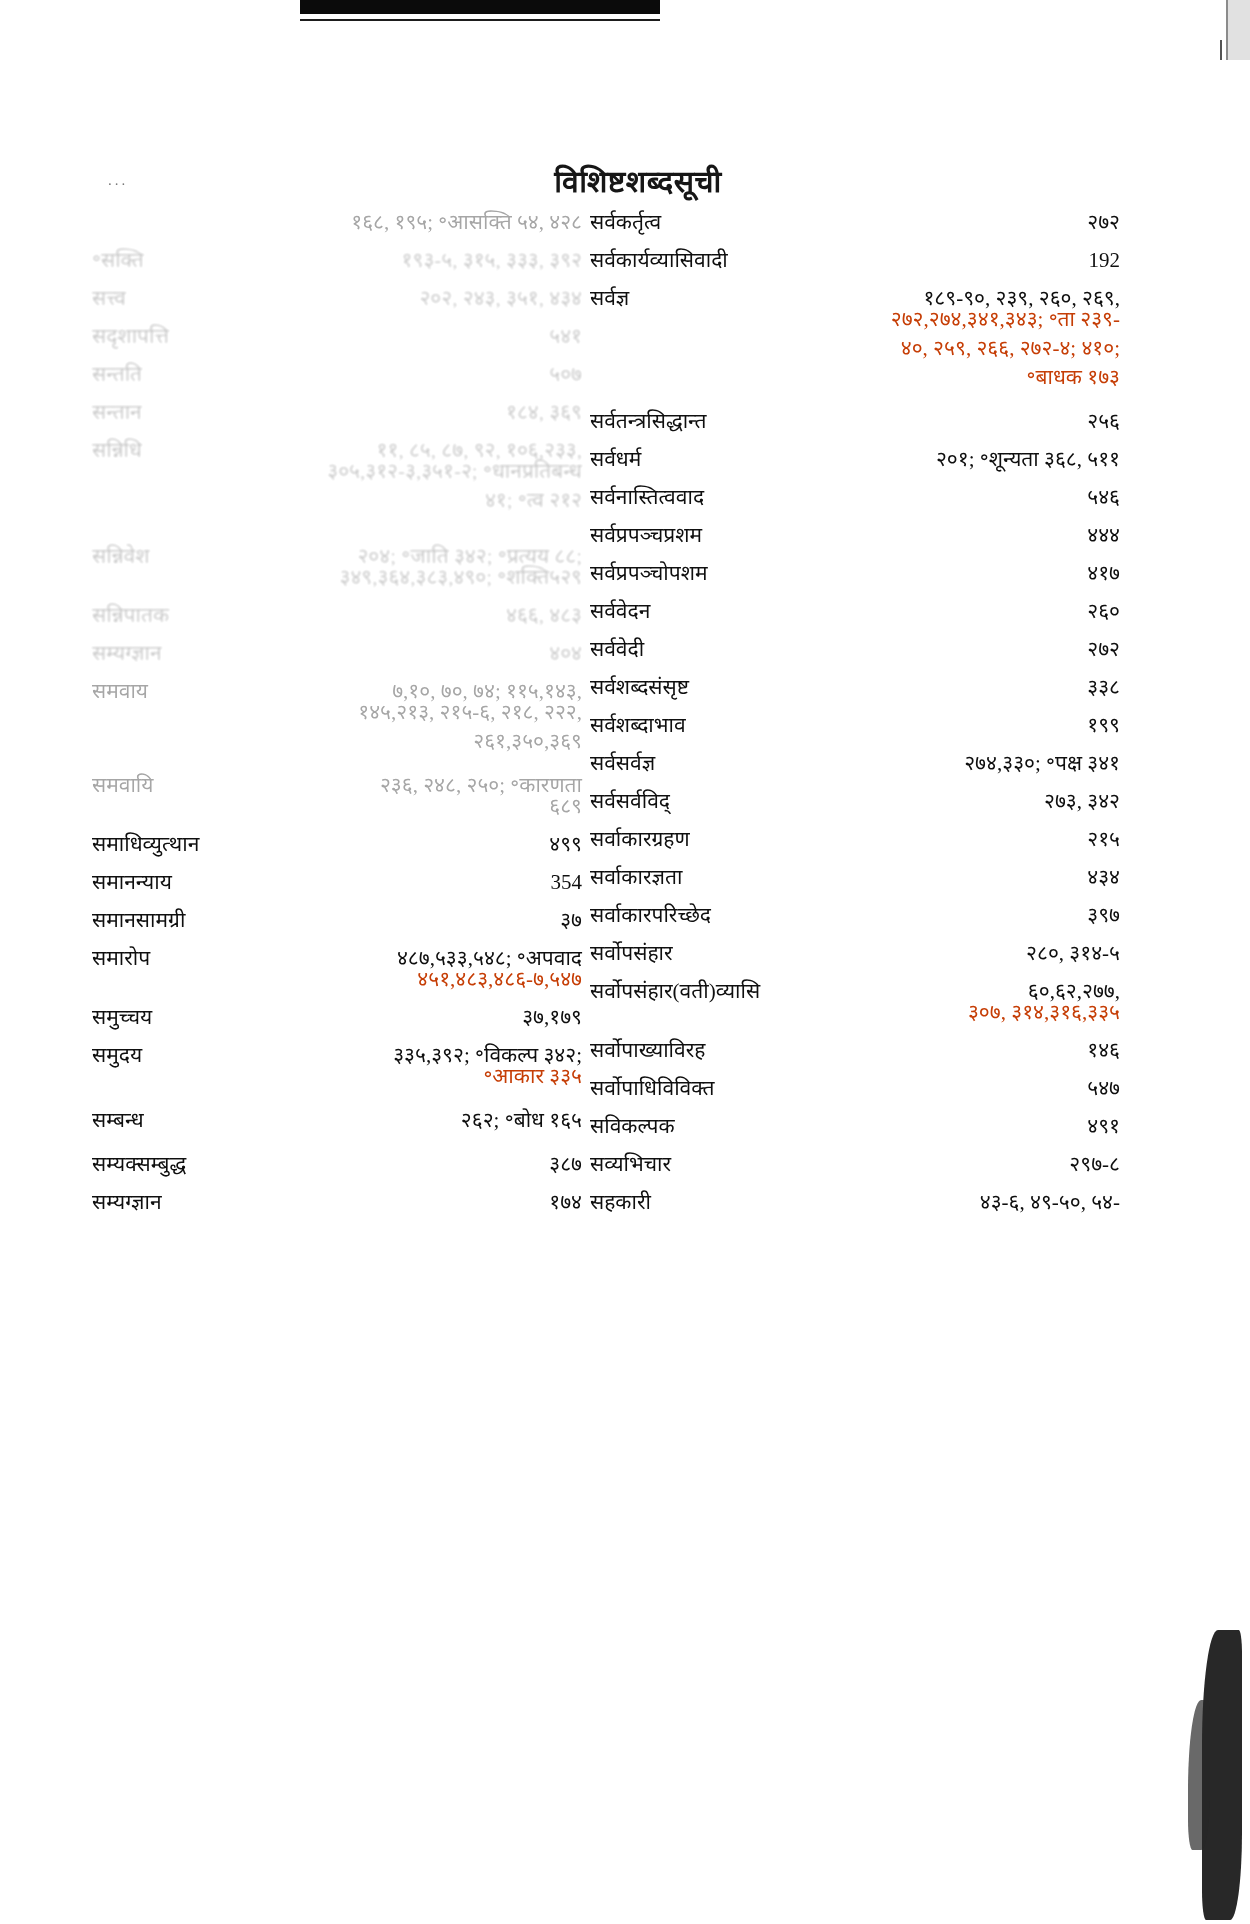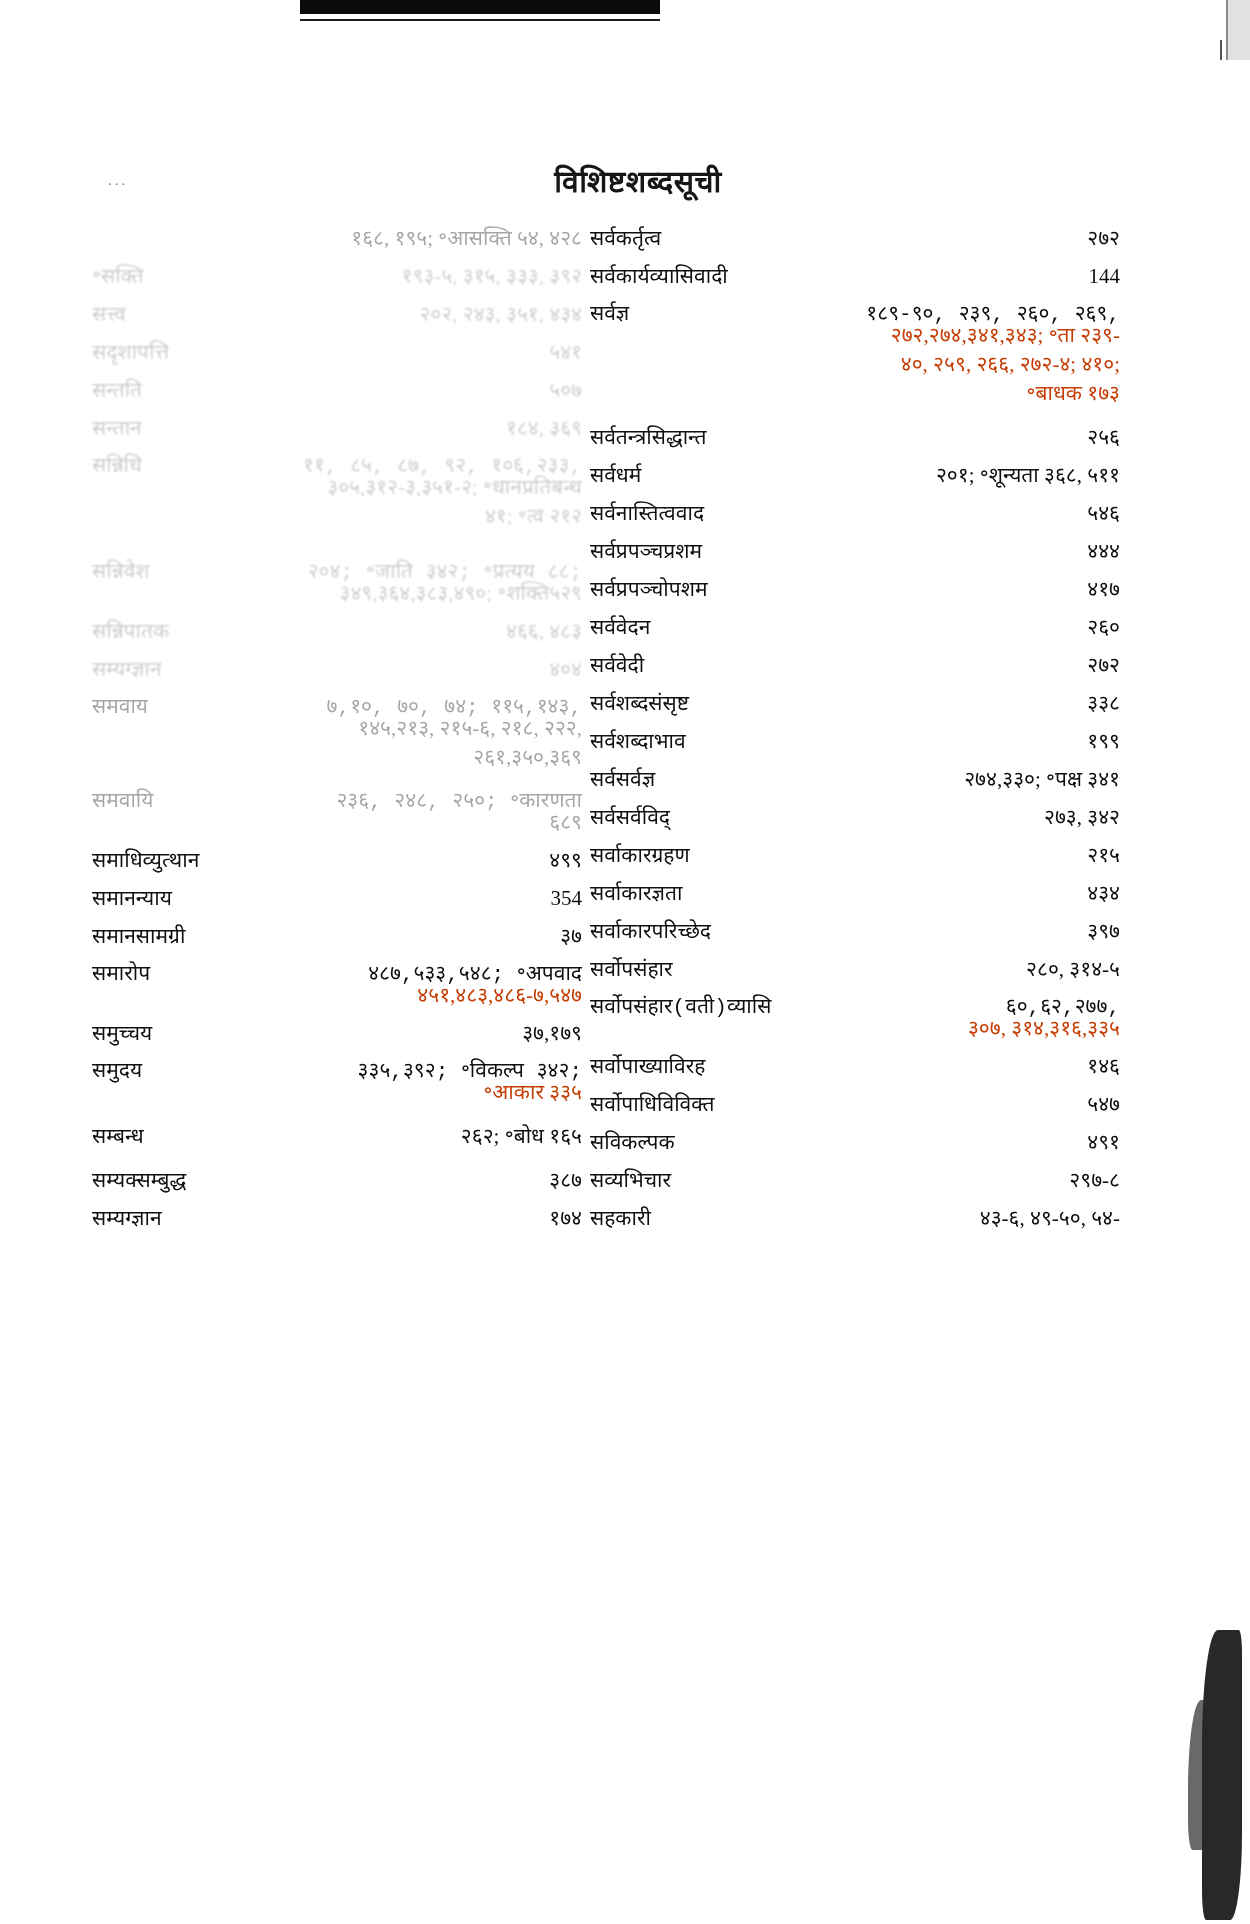--- a/index.html
+++ b/index.html
@@ -103,21 +103,21 @@
     top: 172px;
     left: 108px;
     font-size: 15px;
     color: #777;
     letter-spacing: 3px;
   }
 
   
   .columns {
     position: absolute;
-    top: 228px;
+    top: 212px;
     left: 0;
     width: 1094px;
     height: 1560px;
   }
   .col {
     position: absolute;
     top: 0;
     font-size: 21px;
     line-height: 1.0;
     color: #121212;
@@ -173,21 +173,21 @@
   .cont.faded {
     color: #6f6f6f;
     opacity: .62;
     filter: blur(0.5px);
   }
   .cont.faded-strong {
     color: #8a8a8a;
     opacity: .5;
     filter: blur(0.8px);
   }
-  .entry.tight { margin-bottom: 9px; font-family: Liberation Mono, monospace; }
+  .entry.tight { margin-bottom: 9px; }
   .spacer-lg { height: 18px; }
   .spacer-sm { height: 6px; }
 </style>
 </head>
 <body>
 
 <div id="page">
 
   <div class="scan-top-bar"></div>
   <div class="scan-top-bar2"></div>
@@ -303,21 +303,21 @@
       </div>
     </div>
 
     <div class="col col-right">
       <div class="entry">
         <span class="term">सर्वकर्तृत्व</span>
         <span class="refs">२७२</span>
       </div>
       <div class="entry">
         <span class="term">सर्वकार्यव्यासिवादी</span>
-        <span class="refs">144</span>
+        <span class="refs">192</span>
       </div>
       <div class="entry tight">
         <span class="term">सर्वज्ञ</span>
         <span class="refs">१८९-९०, २३९, २६०, २६९,</span>
       </div>
       <div class="cont">२७२,२७४,३४१,३४३; ॰ता २३९-</div>
       <div class="cont">४०, २५९, २६६, २७२-४; ४१०;</div>
       <div class="cont">॰बाधक १७३</div>
       <div class="spacer-sm"></div>
       <div class="entry">

